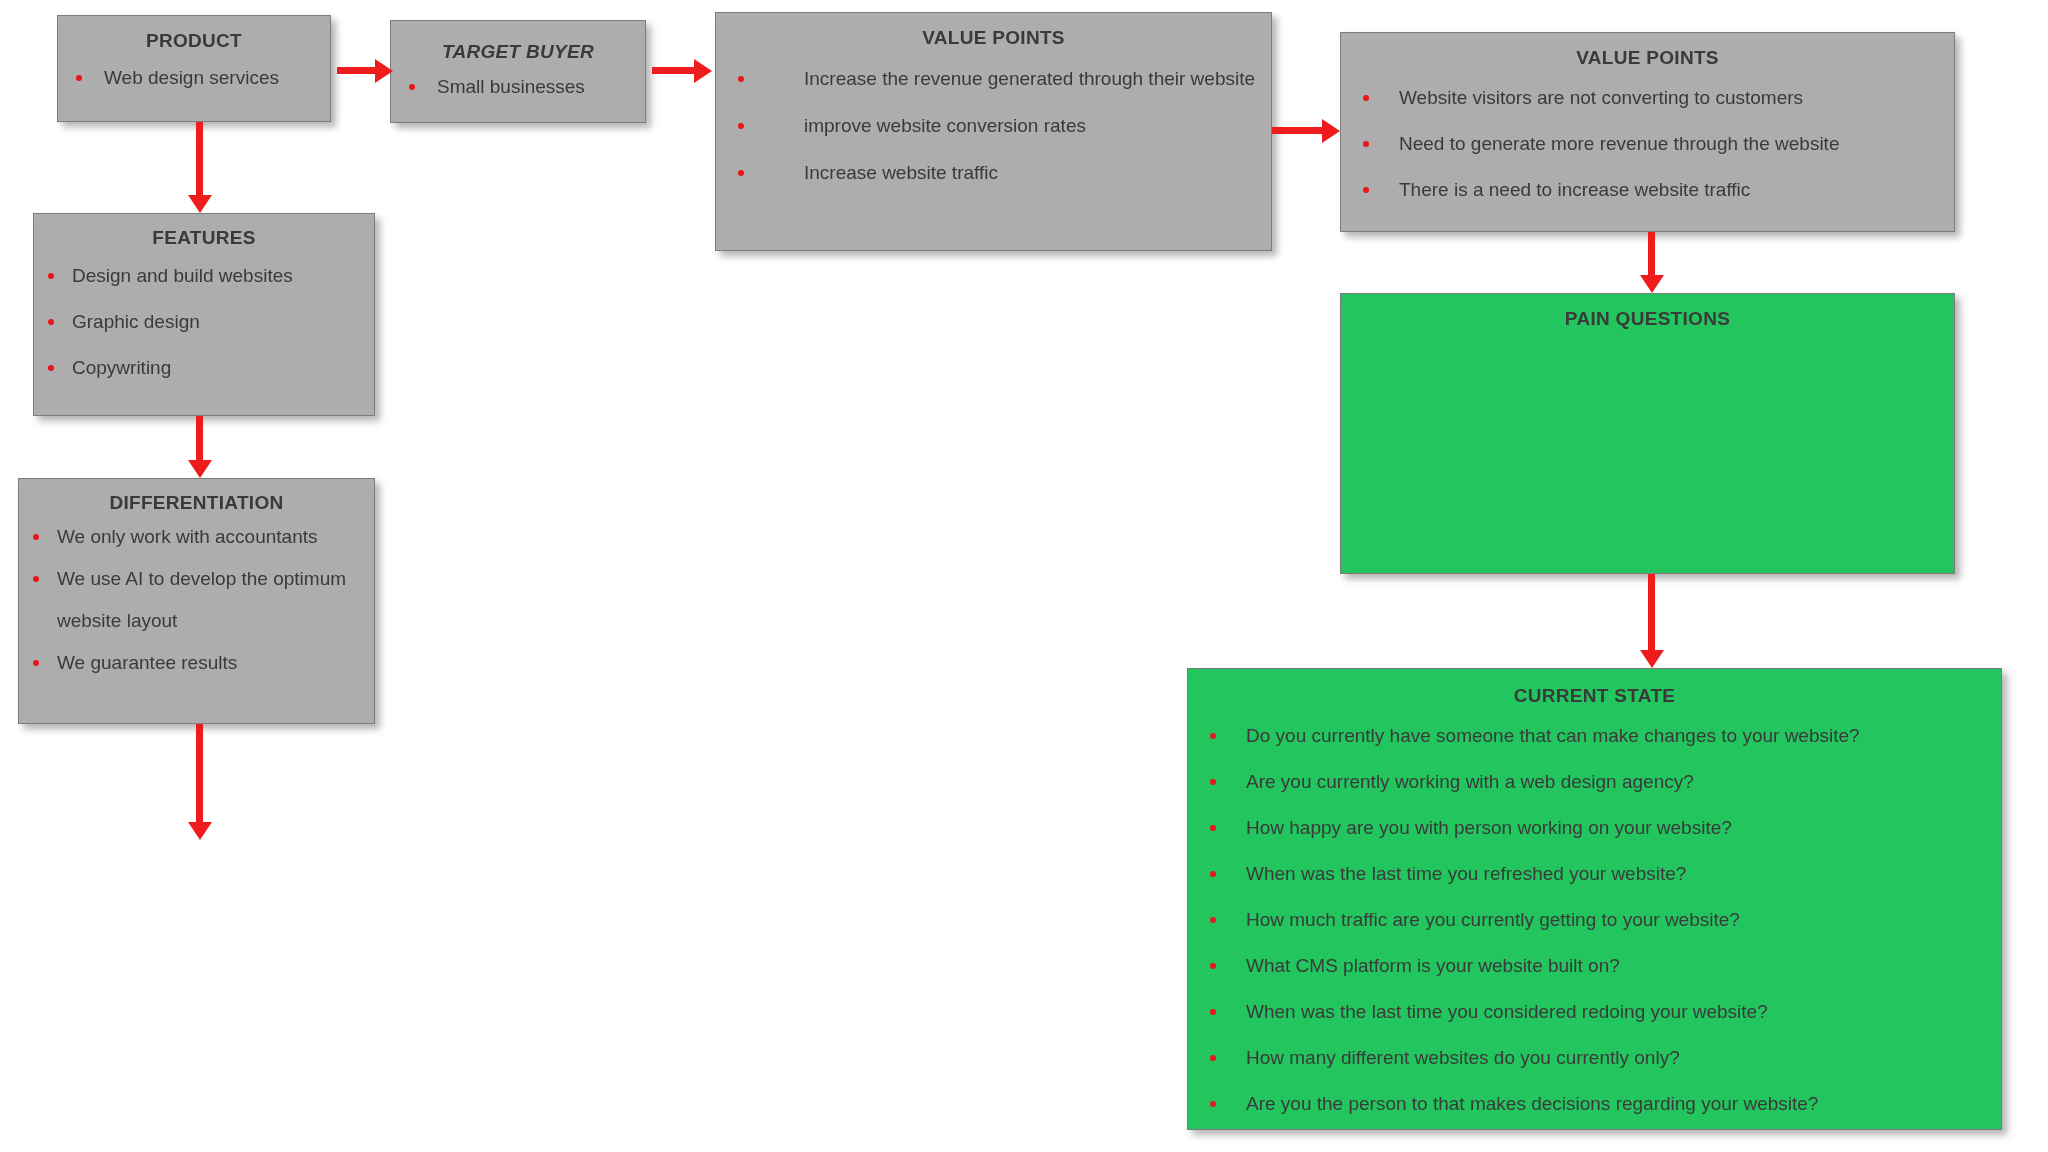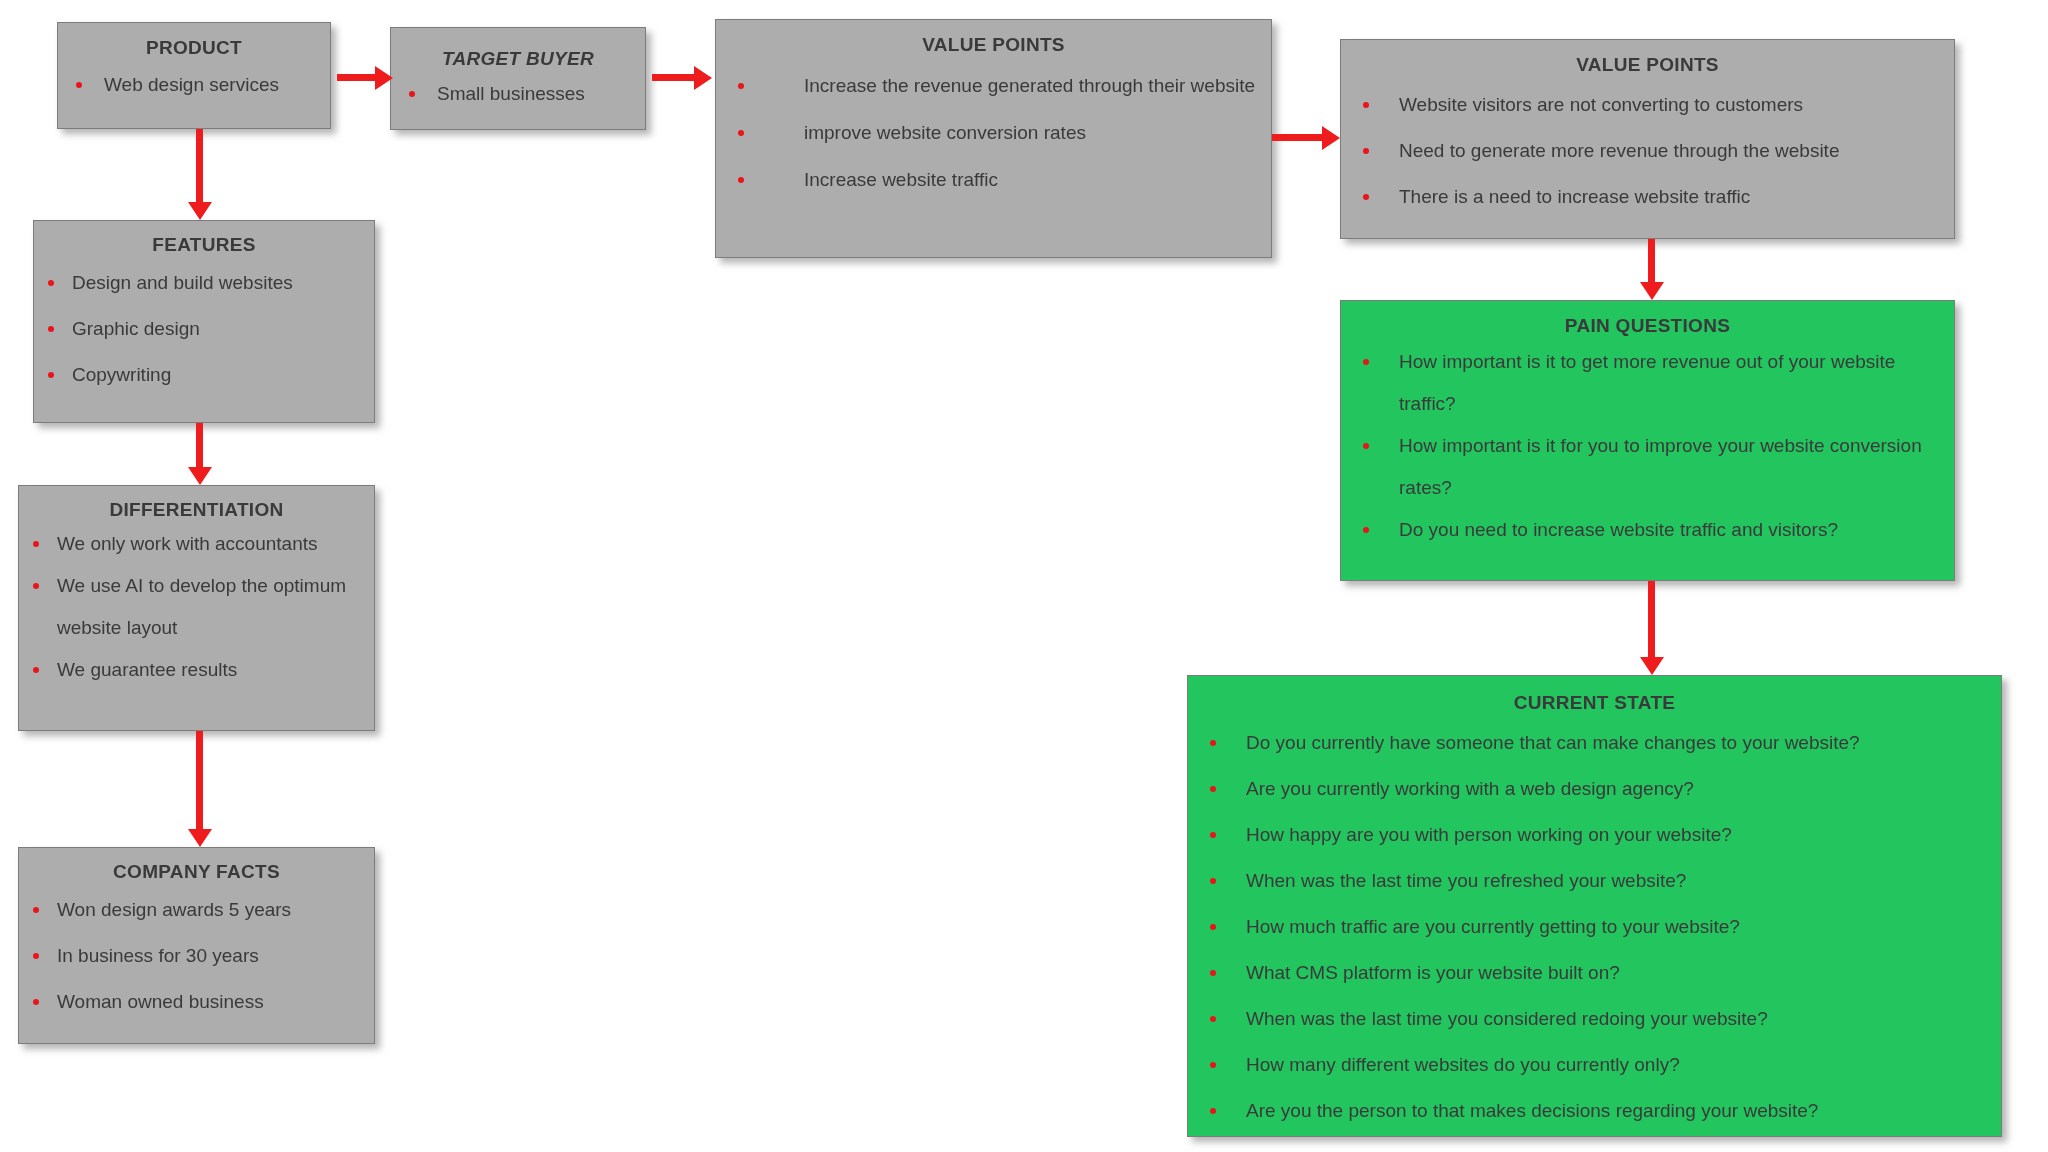--- a/index.html
+++ b/index.html
@@ -10,21 +10,21 @@
   body {
     width: 2048px;
     height: 1152px;
     position: relative;
     overflow: hidden;
     font-family: "Liberation Sans", sans-serif;
   }
 
   .canvas {
     position: absolute;
-    left: 0; top: 7px;
+    left: 0; top: 0;
     width: 2048px;
     height: 904px;
   }
 
   .node {
     position: absolute;
     box-sizing: border-box;
     border: 1.5px solid #7c7c7c;
     box-shadow: 5px 5px 7px rgba(120,120,120,0.55);
     padding: 0;
@@ -202,53 +202,40 @@
     <div class="node-title">VALUE POINTS</div>
     <ul class="bullets">
       <li class="bullet">Website visitors are not converting to customers</li>
       <li class="bullet">Need to generate more revenue through the website</li>
       <li class="bullet">There is a need to increase website traffic</li>
     </ul>
   </div>
 
   <div class="node light" id="n-pain-q">
     <div class="node-title">PAIN QUESTIONS</div>
-    <ul class="bullets">
-      <li class="bullet">How important is it to get more revenue out of your website traffic?</li>
-      <li class="bullet">How important is it for you to improve your website conversion rates?</li>
-      <li class="bullet">Do you need to increase website traffic and visitors?</li>
-    </ul>
   </div>
 
   <div class="node gray" id="n-features">
     <div class="node-title">FEATURES</div>
     <ul class="bullets">
       <li class="bullet">Design and build websites</li>
       <li class="bullet">Graphic design</li>
       <li class="bullet">Copywriting</li>
     </ul>
   </div>
 
   <div class="node gray" id="n-diff">
     <div class="node-title">DIFFERENTIATION</div>
     <ul class="bullets">
       <li class="bullet">We only work with accountants</li>
       <li class="bullet">We use AI to develop the optimum website layout</li>
       <li class="bullet">We guarantee results</li>
     </ul>
   </div>
 
-  <div class="node gray" id="n-company">
-    <div class="node-title">COMPANY FACTS</div>
-    <ul class="bullets">
-      <li class="bullet">Won design awards 5 years</li>
-      <li class="bullet">In business for 30 years</li>
-      <li class="bullet">Woman owned business</li>
-    </ul>
-  </div>
 
   <div class="node light" id="n-current">
     <div class="node-title">CURRENT STATE</div>
     <ul class="bullets">
       <li class="bullet">Do you currently have someone that can make changes to your website?</li>
       <li class="bullet">Are you currently working with a web design agency?</li>
       <li class="bullet">How happy are you with person working on your website?</li>
       <li class="bullet">When was the last time you refreshed your website?</li>
       <li class="bullet">How much traffic are you currently getting to your website?</li>
       <li class="bullet">What CMS platform is your website built on?</li>

